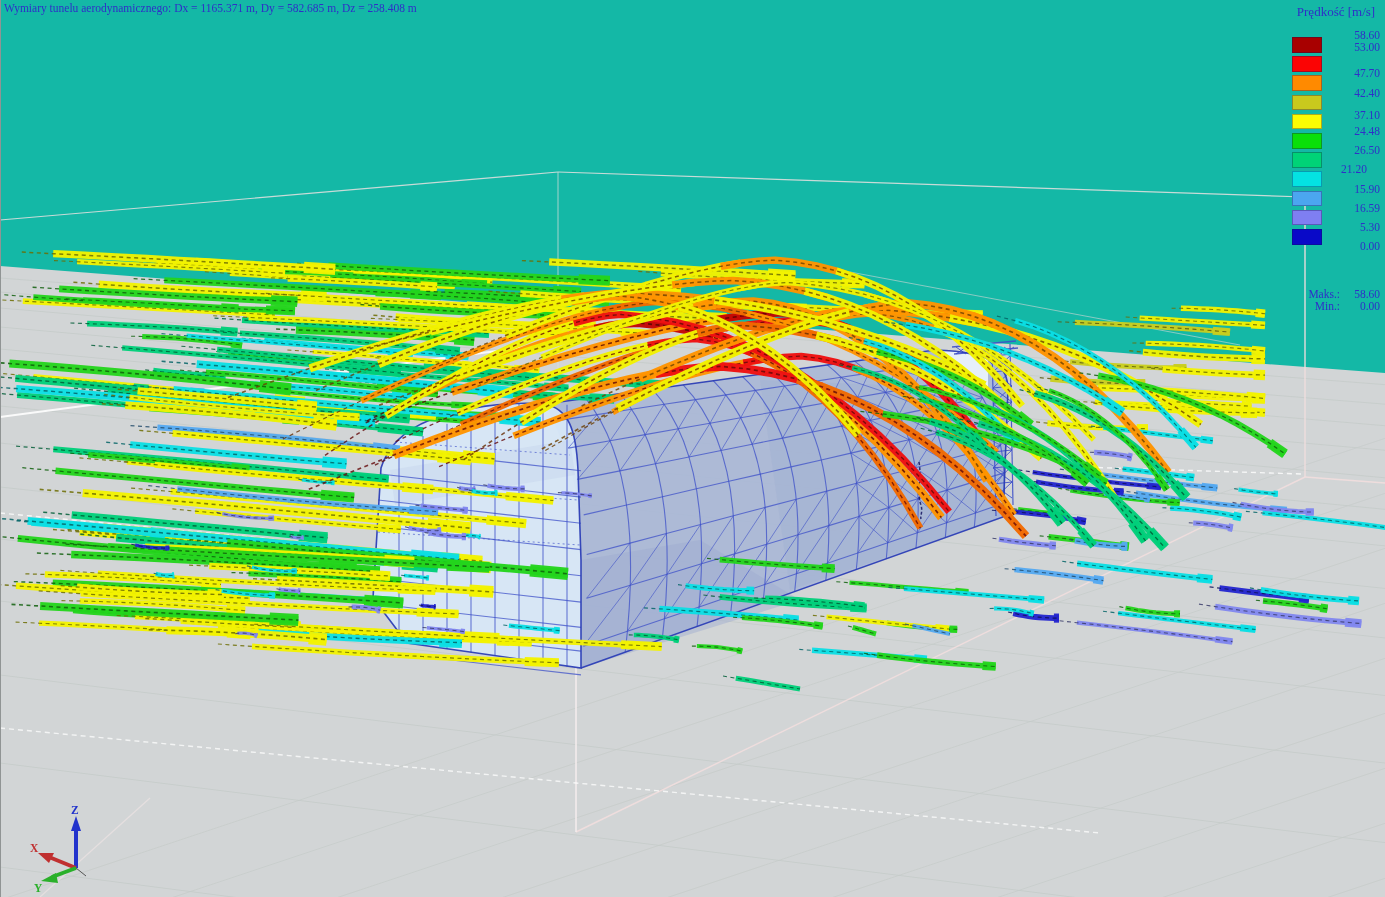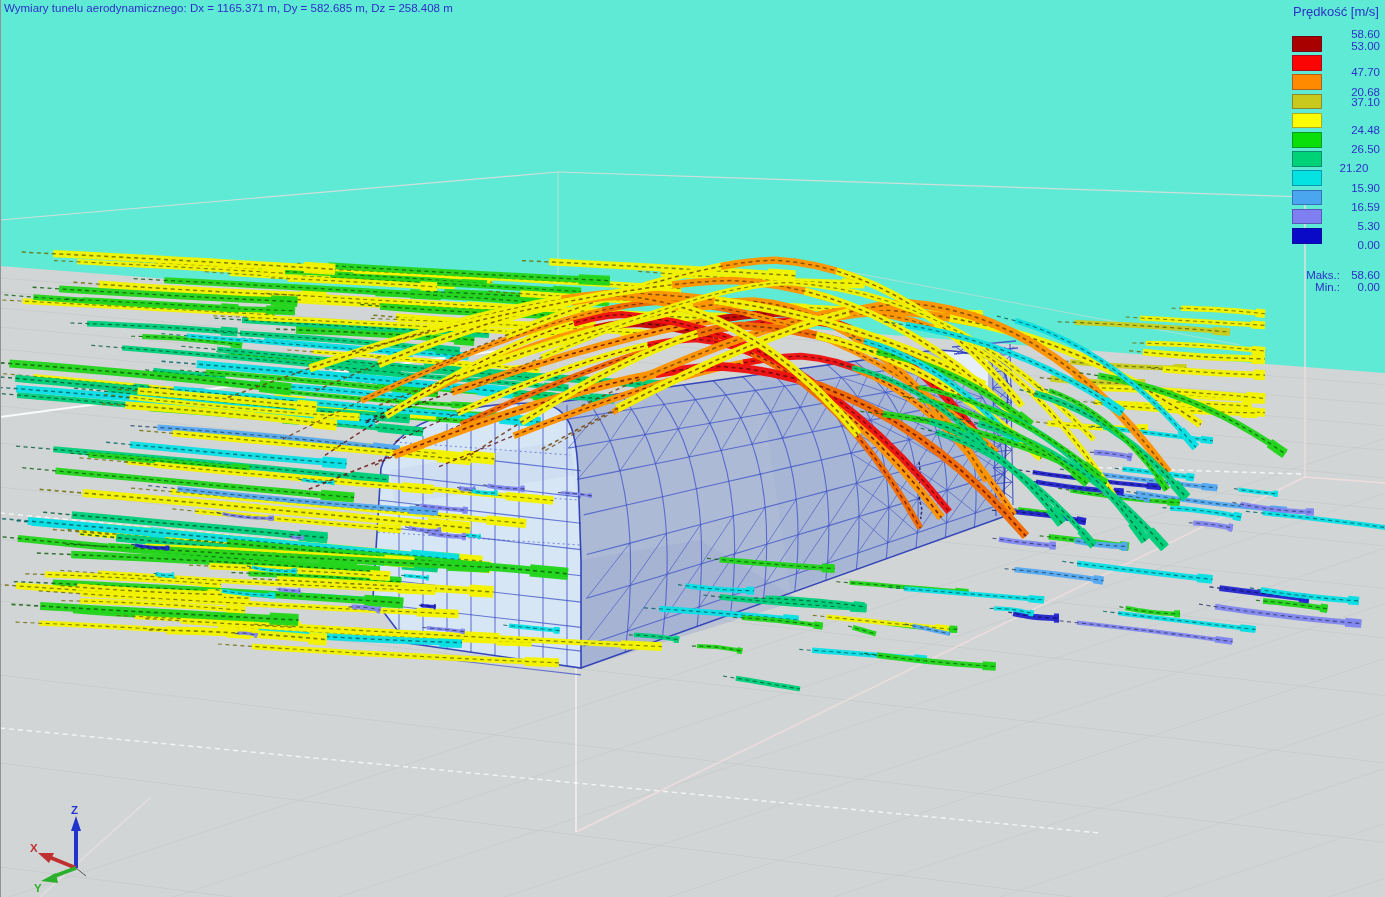--- a/index.html
+++ b/index.html
@@ -1,26 +1,26 @@
 <!DOCTYPE html>
 <html><head>
 <meta charset="utf-8">
 <style>
   html,body{margin:0;padding:0;background:#ffffff;}
-  #app{position:relative;width:1385px;height:897px;overflow:hidden;background:#5eead4;
-       font-family:Liberation Sans, sans-serif;}
+  #app{position:relative;width:1385px;height:897px;overflow:hidden;background:#14b8a6;
+       font-family:Liberation Serif, serif;}
   #left-border{position:absolute;left:0;top:0;width:1px;height:897px;background:#909494;}
   #scene{position:absolute;left:0;top:0;}
   #info{position:absolute;left:4px;top:2px;line-height:13px;font-size:11.5px;white-space:nowrap;}
   #legend{position:absolute;top:4px;right:5px;width:88px;font-size:11.5px;}
   #legend .ttl{text-align:center;font-size:13px;margin-bottom:14px;white-space:nowrap;}
   #legend .scale{position:relative;height:236px;}
   #legend .sw{position:absolute;left:0;width:30px;height:15.5px;border:1px solid rgba(20,20,80,.35);box-sizing:border-box;}
   #legend .bv{position:absolute;right:0;width:52px;text-align:right;}
-  #legend .mm{margin-top:0;}
+  #legend .mm{margin-top:18px;}
   #legend .mm .row{display:flex;justify-content:flex-end;}
   #legend .mm .lab{text-align:right;}
   #legend .mm .val{width:40px;text-align:right;}
   #axis{position:absolute;left:20px;top:804px;width:116px;height:92px;}
   .axlab{font-size:11.5px;font-weight:bold;}
 </style>
 </head>
 <body>
 
 <div id="app">
@@ -1034,22 +1034,22 @@
         <div class="sw" style="top: 79.8px; background: rgb(252, 252, 2);"></div>
         <div class="sw" style="top: 99px; background: rgb(10, 223, 10);"></div>
         <div class="sw" style="top: 118.2px; background: rgb(0, 211, 119);"></div>
         <div class="sw" style="top: 137.4px; background: rgb(4, 226, 226);"></div>
         <div class="sw" style="top: 156.6px; background: rgb(75, 166, 240);"></div>
         <div class="sw" style="top: 175.8px; background: rgb(127, 127, 242);"></div>
         <div class="sw" style="top: 195px; background: rgb(9, 9, 200);"></div>
         <div class="bv" style="top: -5px;">58.60</div>
         <div class="bv" style="top: 7px;">53.00</div>
         <div class="bv" style="top: 33.4px; text-align: right;">47.70</div>
-        <div class="bv" style="top: 52.6px;">20.68</div>
-        <div class="bv" style="top: 63px;">37.10</div>
+        <div class="bv" style="top: 52.6px;">42.40</div>
+        <div class="bv" style="top: 75px;">37.10</div>
         <div class="bv" style="top: 91px;">24.48</div>
         <div class="bv" style="top: 110.2px;">26.50</div>
         <div class="bv" style="top: 129.4px; text-align: center;">21.20</div>
         <div class="bv" style="top: 148.6px;">15.90</div>
         <div class="bv" style="top: 167.8px;">16.59</div>
         <div class="bv" style="top: 187px;">5.30</div>
         <div class="bv" style="top: 206.2px;">0.00</div>
       </div>
     <div class="mm">
       <div class="row">

